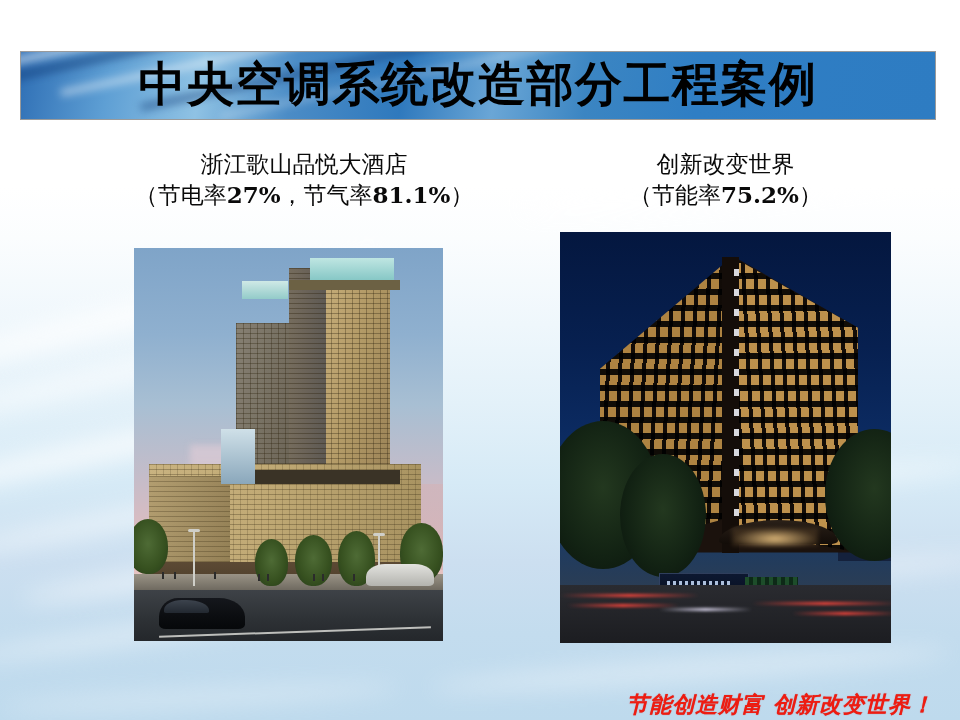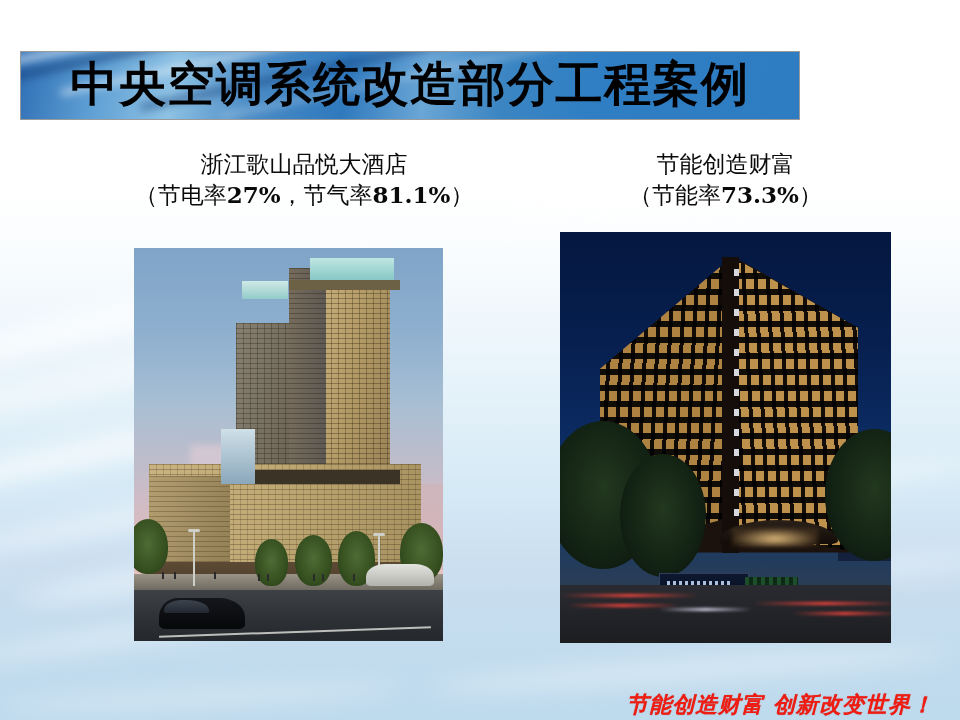--- a/index.html
+++ b/index.html
@@ -30,21 +30,21 @@
     background: #ffffff;
     border-radius: 50%;
     filter: blur(11px);
   }
 
   
   .title-banner {
     position: absolute;
     left: 20px;
     top: 51px;
-    width: 780px;
+    width: 916px;
     height: 69px;
     border: 1px solid #9a9a9a;
     box-sizing: border-box;
     overflow: hidden;
     background: linear-gradient(100deg,
         #2f6fb5 0%, #5e9fd4 10%, #8fc2e4 20%,
         #4b8cc6 30%, #2f79bd 42%, #6aa6d6 52%,
         #3b85c2 62%, #2f7ec4 74%, #2e7cc2 100%);
   }
   .banner-streak {
@@ -408,23 +408,23 @@
   </div>
 
   <div class="case case-left">
     <div class="case-name">浙江歌山品悦大酒店</div>
     <div class="case-metric">
       <span>（节电率</span><b>27%</b><span>，节气率</span><b>81.1%</b><span>）</span>
     </div>
   </div>
 
   <div class="case case-right">
-    <div class="case-name">节能创造财富</div>
+    <div class="case-name">创新改变世界</div>
     <div class="case-metric">
-      <span>（节能率</span><b>73.3%</b><span>）</span>
+      <span>（节能率</span><b>75.2%</b><span>）</span>
     </div>
   </div>
 
   <div class="photo photo-left">
     <div class="sky-day"></div>
     <div class="haze-tower"></div>
 
     <div style="position:absolute; right:0; top:60%; width:16%; height:22%;
                 background:linear-gradient(to bottom,rgba(210,180,185,.7),rgba(195,165,170,.35));"></div>
 

